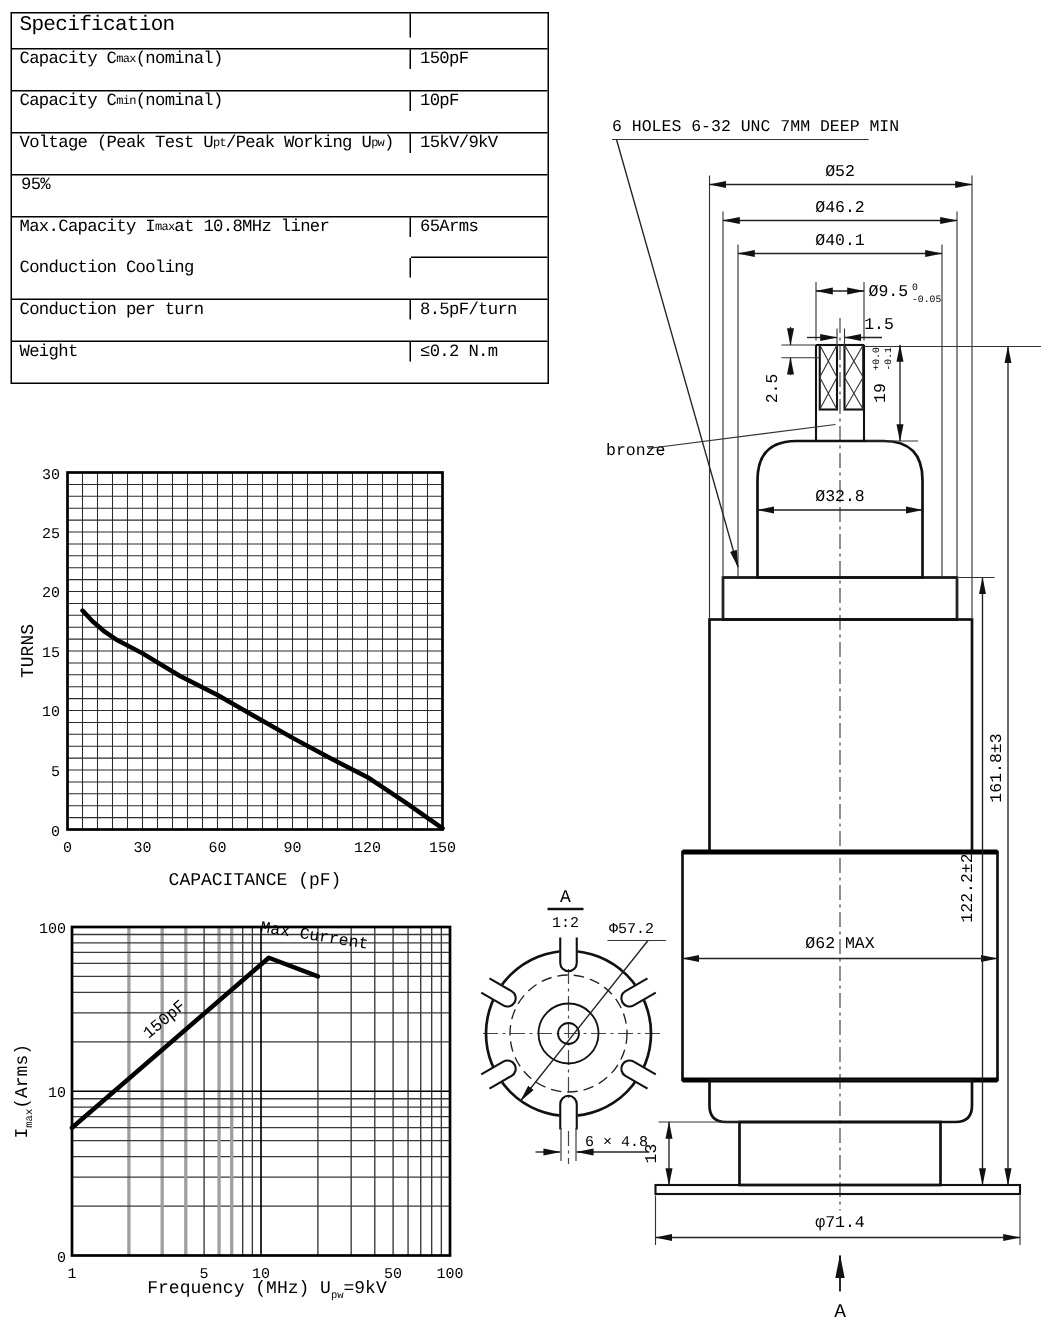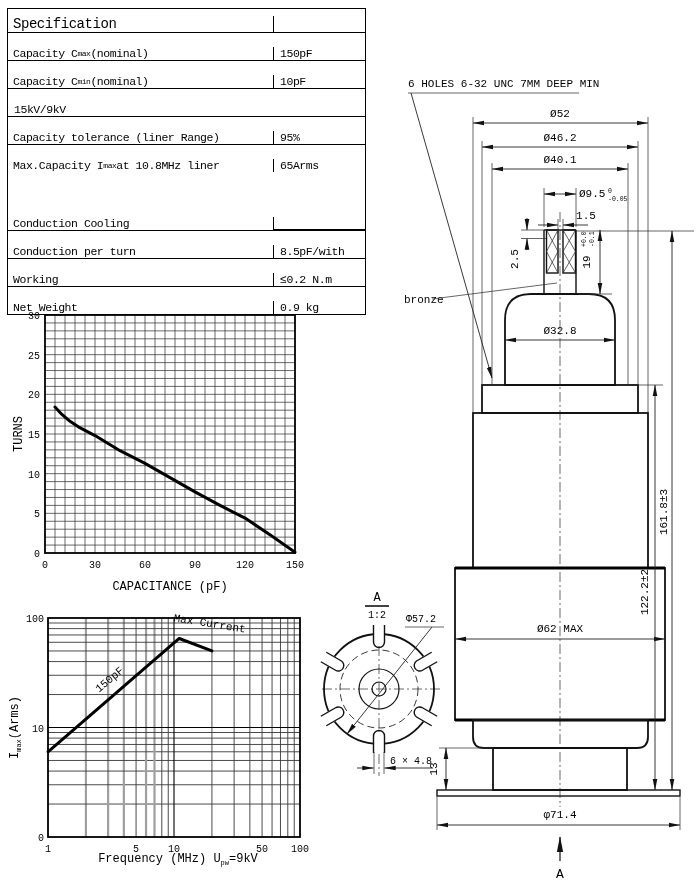--- a/index.html
+++ b/index.html
@@ -2,27 +2,27 @@
 <html><head>
 <meta charset="utf-8">
 <style>
   html,body{margin:0;padding:0;background:#fff;}
   #page{position:relative;width:698px;height:889px;background:#fff;overflow:hidden;
         font-family:"Liberation Mono","DejaVu Sans Mono",monospace;color:#000;}
 
   
   .spec-table{position:absolute;left:7px;top:8px;width:357px;border:1.6px solid #000;
               font-size:11.5px;letter-spacing:-0.45px;background:#fff;}
-  .t-row{display:flex;height:27px;border-top:1.2px solid #000;align-items:flex-end;}
+  .t-row{display:flex;height:27px;border-top:1.2px solid #000;align-items:flex-start;}
   .t-row.header{height:23px;border-top:none;font-size:14px;}
   .t-left{width:266px;box-sizing:border-box;border-right:1.2px solid #000;
           display:flex;align-items:center;padding-left:5px;}
   .t-right{flex:1;display:flex;align-items:center;padding-left:6px;}
   .t-right.bt{border-top:1.2px solid #000;margin-top:-1.2px;}
-  .t-row.nosep{border-top:none;margin-top:31px;}
+  .t-row.nosep{border-top:none;}
   sub{font-size:8px;letter-spacing:-0.5px;}
 
   
   svg text{font-family:"Liberation Mono","DejaVu Sans Mono",monospace;fill:#000;}
   .grid{stroke:#2b2b2b;stroke-width:0.7;}
   .grid2{stroke:#383838;stroke-width:0.9;}
   .ggray{stroke:#9f9f9f;stroke-width:2.2;}
   .gmaj{stroke:#000;stroke-width:1.1;}
   .frame{fill:none;stroke:#000;stroke-width:1.8;}
   .curve{fill:none;stroke:#000;stroke-width:3;stroke-linejoin:round;stroke-linecap:round;}
@@ -62,59 +62,57 @@
     </div>
     <div class="t-row">
       <div class="t-left">
           <span>Capacity C</span>
           <sub>min</sub>
           <span>(nominal)</span>
         </div>
       <div class="t-right">10pF</div>
     </div>
     <div class="t-row">
+      <div class="t-left">
+          <span>Voltage (Peak Test U</span>
+          <sub>pt</sub>
+          <span>/Peak Working U</span>
+          <sub>pw</sub>
+          <span>)</span>
+        </div>
       <div class="t-right">15kV/9kV</div>
     </div>
     <div class="t-row">
-      <div class="t-left">
-          <span>Capacity tolerance (liner Range)</span>
-        </div>
       <div class="t-right">95%</div>
     </div>
     <div class="t-row">
       <div class="t-left" style="border-bottom:none">
           <span>Max.Capacity I</span>
           <sub>max</sub>
           <span> at 10.8MHz liner</span>
         </div>
       <div class="t-right">65Arms</div>
     </div>
     <div class="t-row nosep">
       <div class="t-left">
           <span>Conduction Cooling</span>
         </div>
       <div class="t-right bt"></div>
     </div>
     <div class="t-row">
       <div class="t-left">
           <span>Conduction per turn</span>
         </div>
-      <div class="t-right">8.5pF/with</div>
-    </div>
-    <div class="t-row">
-      <div class="t-left">
-          <span>Working</span>
+      <div class="t-right">8.5pF/turn</div>
+    </div>
+    <div class="t-row">
+      <div class="t-left">
+          <span>Weight</span>
         </div>
       <div class="t-right">≤0.2 N.m</div>
-    </div>
-    <div class="t-row">
-      <div class="t-left">
-          <span>Net Weight</span>
-        </div>
-      <div class="t-right">0.9 kg</div>
     </div>
   </div>
 
   <svg id="turns-svg" width="310" height="300" style="position:absolute;left:8px;top:298px;">
       <line x1="47" y1="17" x2="47" y2="255" class="grid"></line>
       <line x1="57" y1="17" x2="57" y2="255" class="grid"></line>
       <line x1="67" y1="17" x2="67" y2="255" class="grid"></line>
       <line x1="77" y1="17" x2="77" y2="255" class="grid"></line>
       <line x1="87" y1="17" x2="87" y2="255" class="grid"></line>
       <line x1="97" y1="17" x2="97" y2="255" class="grid"></line>

